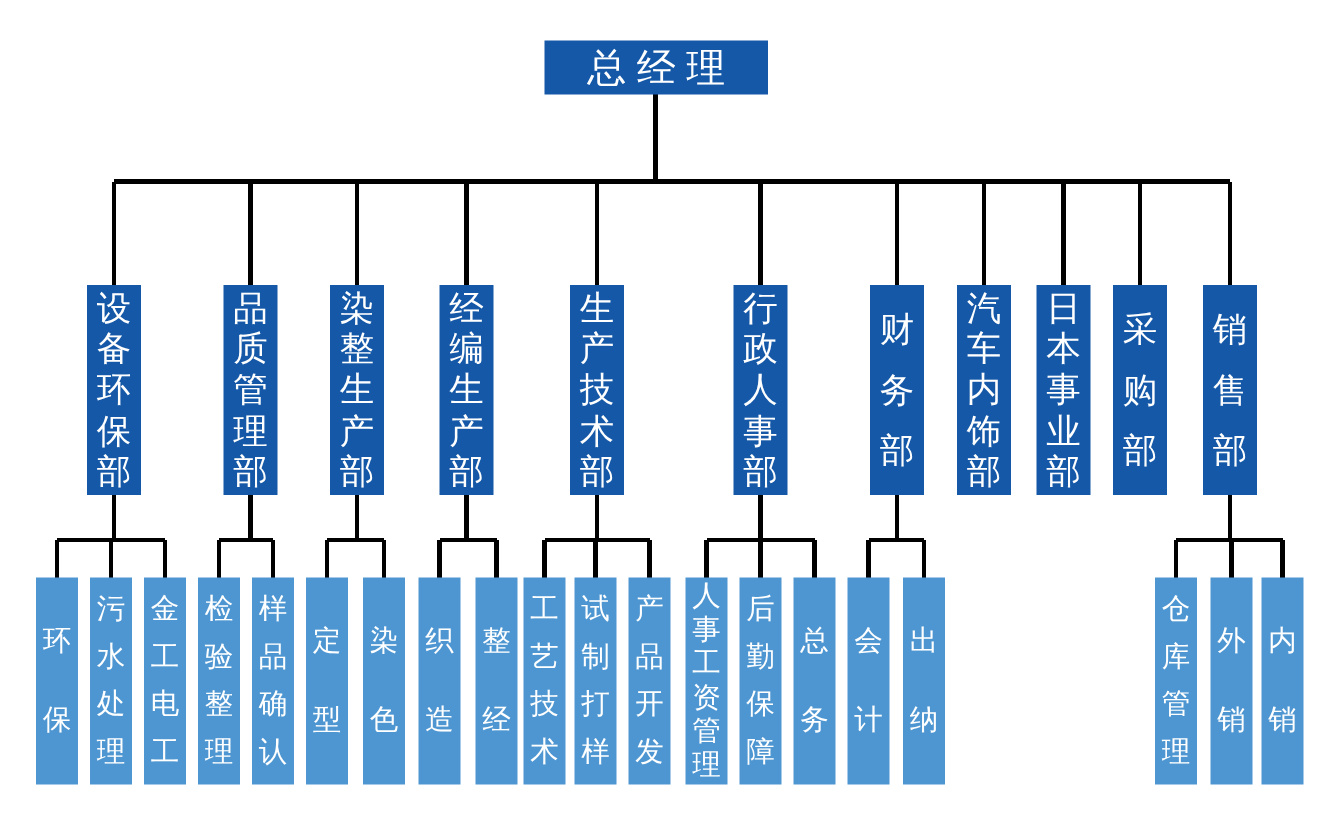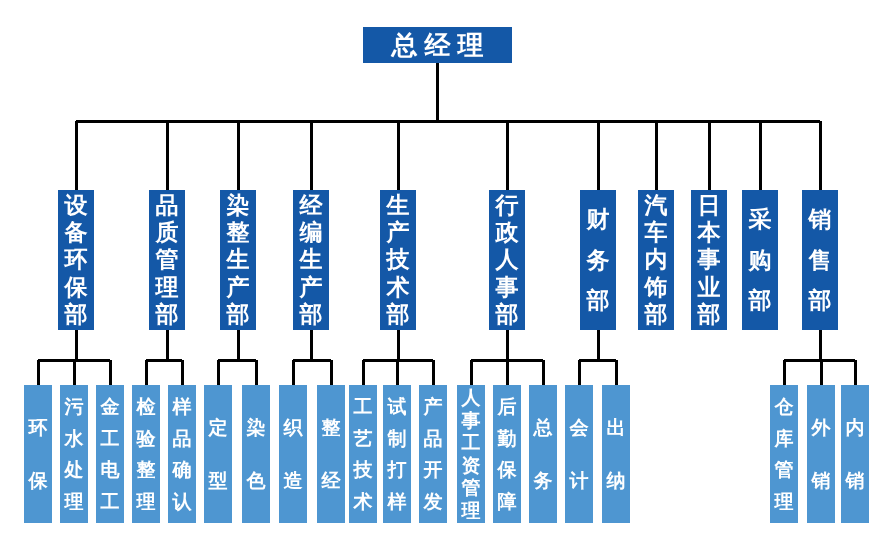--- a/index.html
+++ b/index.html
@@ -19,21 +19,20 @@
     position: absolute;
     left: 0;
     top: 0;
     width: 893px;
     height: 554px;
   }
   .node {
     position: absolute;
     color: #ffffff;
     box-sizing: border-box;
-    font-weight: bold;
   }
   .root {
     left: 363px;
     top: 27px;
     width: 149px;
     height: 36px;
     background: #1458A7;
     display: flex;
     align-items: center;
     justify-content: center;

